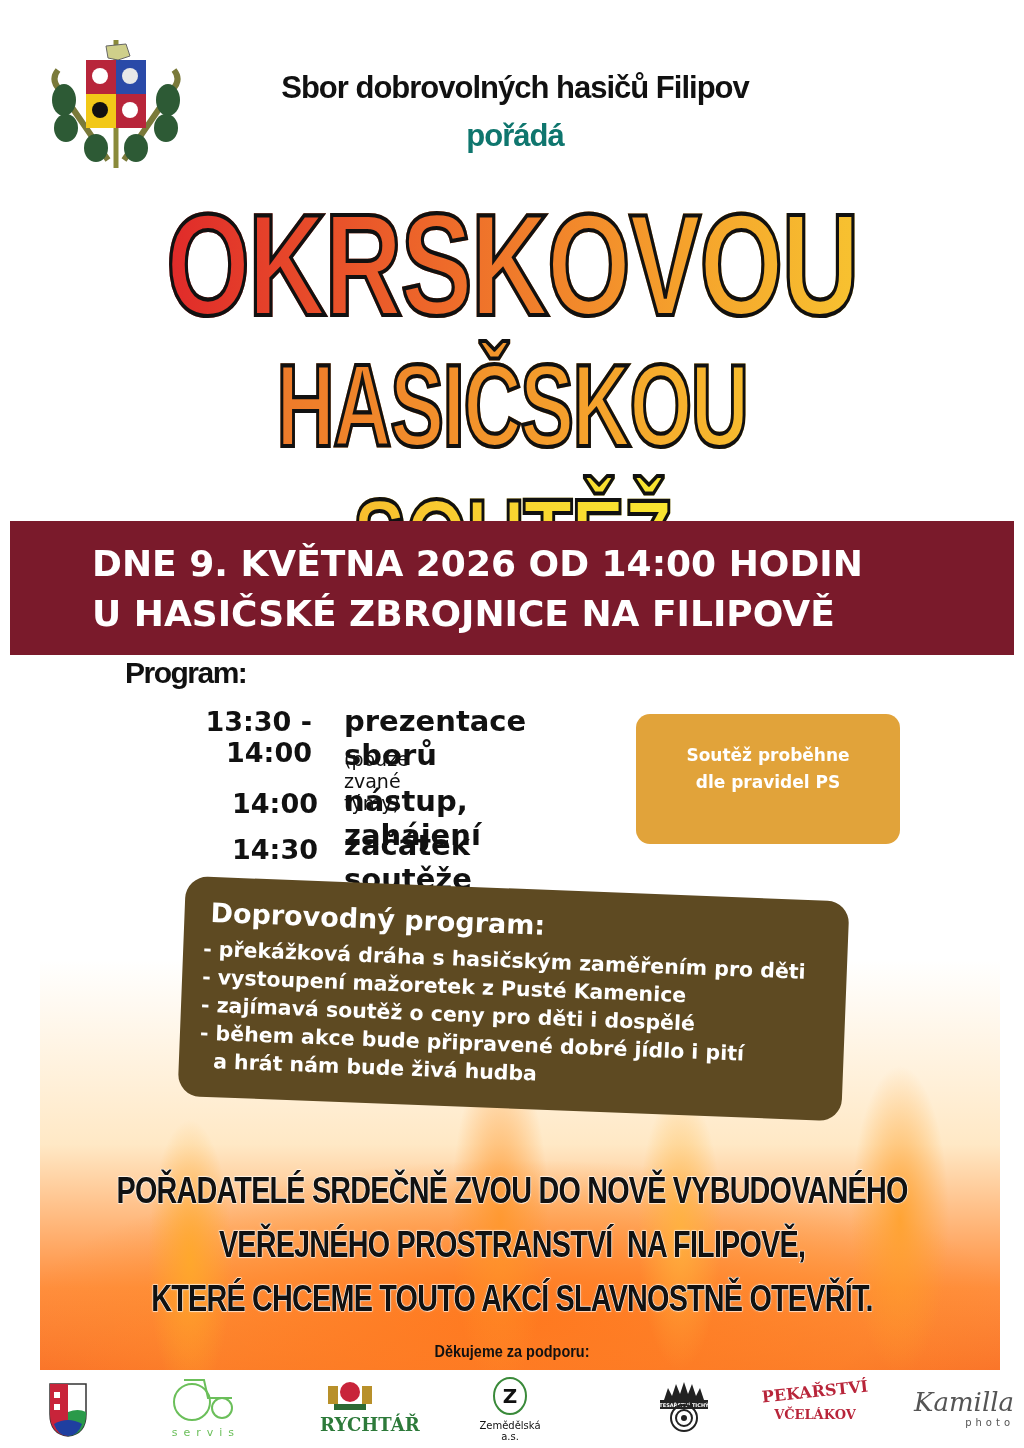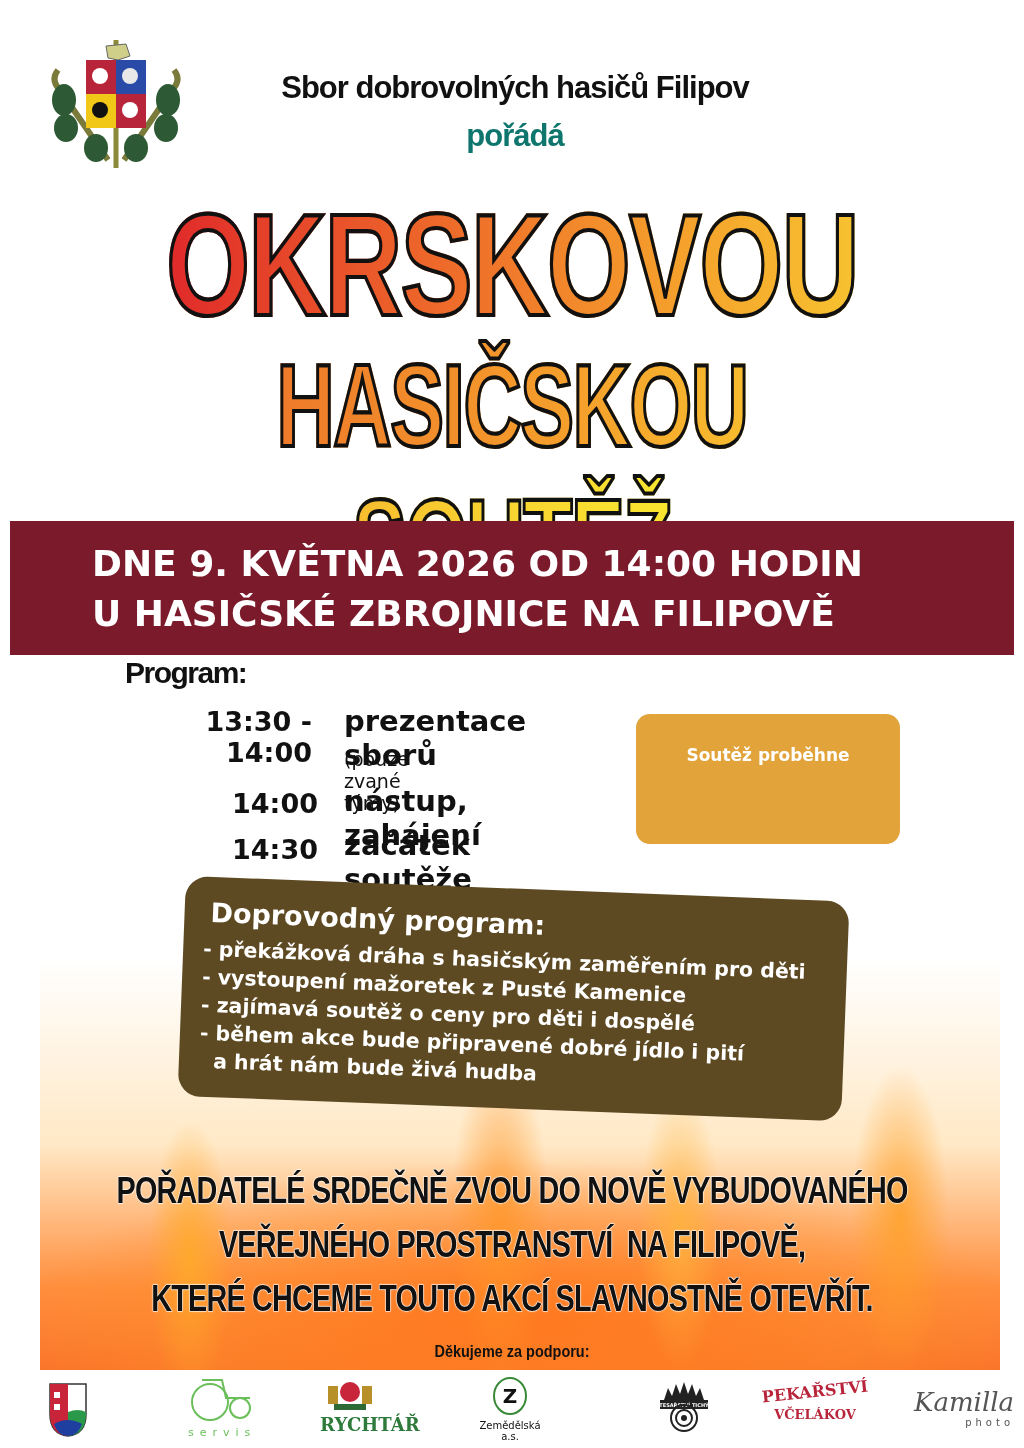--- a/index.html
+++ b/index.html
@@ -123,20 +123,21 @@
   <div class="prog-time" style="left:118px; top:788px;">14:00</div>
   <div class="prog-label" style="left:344px; top:784px;">nástup, zahájení</div>
 </div>
 <div class="prog-row">
   <div class="prog-time" style="left:118px; top:834px;">14:30</div>
   <div class="prog-label" style="left:344px; top:828px;">začátek soutěže</div>
 </div>
 
 <div class="rules-box">
   <div>Soutěž proběhne</div>
+  <div>dle pravidel PS</div>
 </div>
 
 <div class="extra-box">
   <div class="extra-title">Doprovodný program:</div>
   <div class="extra-item" style="top:60px;">- překážková dráha s hasičským zaměřením pro děti</div>
   <div class="extra-item" style="top:88px;">- vystoupení mažoretek z Pusté Kamenice</div>
   <div class="extra-item" style="top:116px;">- zajímavá soutěž o ceny pro děti i dospělé</div>
   <div class="extra-item" style="top:144px;">- během akce bude připravené dobré jídlo i pití</div>
   <div class="extra-item" style="top:172px; white-space:pre;">  a hrát nám bude živá hudba</div>
 </div>
@@ -151,21 +152,21 @@
 
   <svg class="sp" style="left:48px; top:10px;" width="40" height="56" viewBox="0 0 40 56">
     <path d="M2 2 H38 V32 Q38 52 20 54 Q2 52 2 32 Z" fill="#fff" stroke="#333" stroke-width="1.5"></path>
     <path d="M2 2 H20 V54 Q2 52 2 32 Z" fill="#c8243a"></path>
     <path d="M20 30 Q30 26 38 30 V32 Q38 52 20 54 Z" fill="#2a9a4a"></path>
     <path d="M6 42 Q20 34 34 42 Q30 54 20 54 Q10 54 6 42 Z" fill="#1f3fa0"></path>
     <rect x="6" y="10" width="6" height="6" fill="#fff"></rect>
       <rect x="6" y="22" width="6" height="6" fill="#fff"></rect>
   </svg>
 
-  <div class="sp" style="left:188px; top:4px; width:76px; text-align:left;">
+  <div class="sp" style="left:164px; top:4px; width:76px; text-align:right;">
     <svg width="70" height="46" viewBox="0 0 70 46">
       <circle cx="22" cy="26" r="18" fill="none" stroke="#6bbf5a" stroke-width="2"></circle>
       <circle cx="52" cy="32" r="10" fill="none" stroke="#6bbf5a" stroke-width="2"></circle>
       <path d="M14 4 L34 4 L38 22 L62 22" fill="none" stroke="#6bbf5a" stroke-width="2"></path>
     </svg>
     <div class="sp-label" style="color:#6bbf5a; font-size:11px; letter-spacing:6px;">servis</div>
   </div>
 
   <div class="sp" style="left:320px; top:6px; width:90px; text-align:left;">
     <svg width="60" height="34" viewBox="0 0 60 34">

